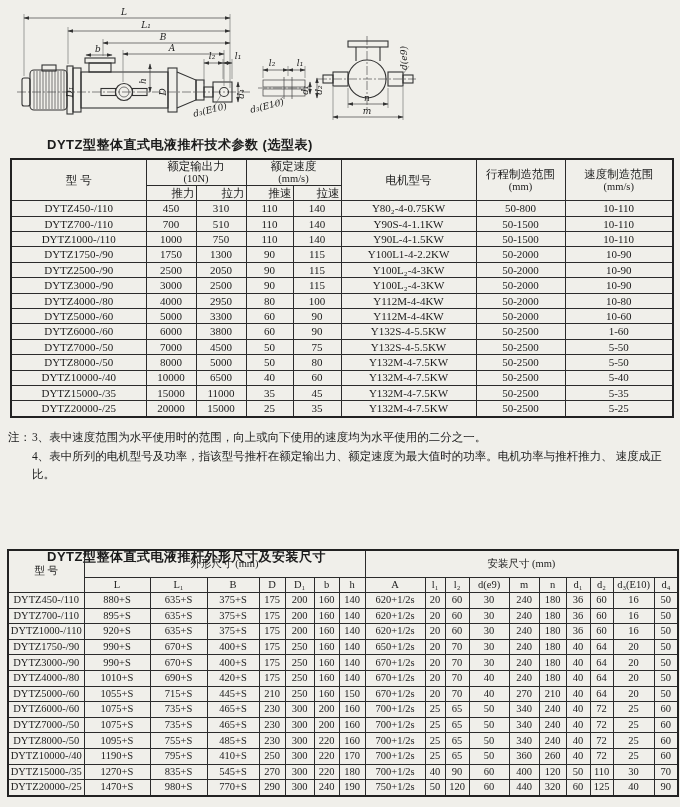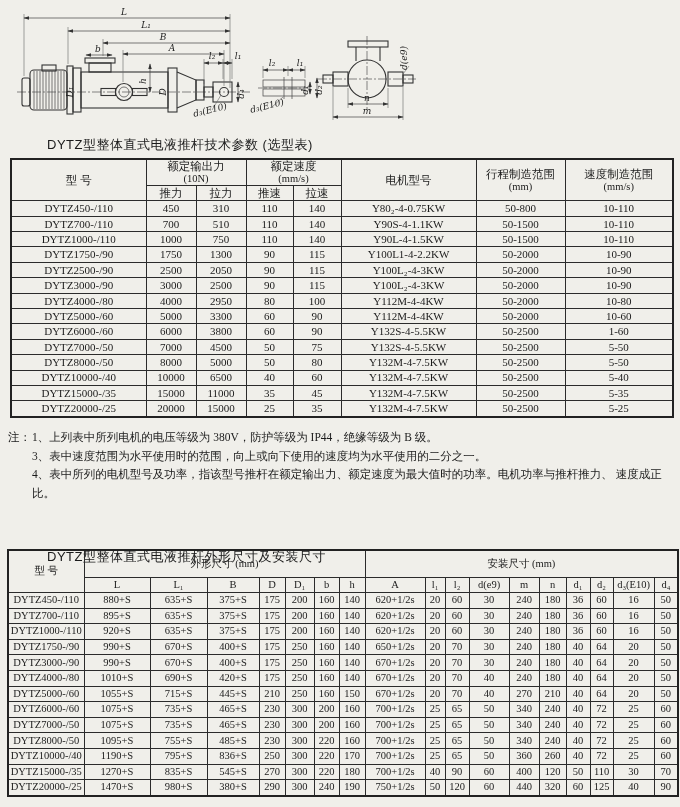--- a/index.html
+++ b/index.html
@@ -3,36 +3,36 @@
 <meta charset="utf-8">
 <style>
   html,body{margin:0;padding:0;}
   .page{
     position:relative; width:680px; height:807px;
     background:#f0efea; color:#1b1b1b; overflow:hidden;
     font-family:"Liberation Serif", serif;
   }
   .title{
     position:absolute; left:8px; font-family:"Liberation Sans", sans-serif;
-    font-weight:normal; font-size:13px; letter-spacing:0.5px; white-space:nowrap;padding-left:39px;
+    font-weight:bold; font-size:13px; letter-spacing:0.5px; white-space:nowrap;padding-left:39px;
   }
   #title1{top:136px;}
   #title2{top:548px;}
   table{border-collapse:collapse; table-layout:fixed; background:transparent;}
   #t1{position:absolute; left:10px; top:158px; width:662px; font-size:11px;}
   #t2{position:absolute; left:7px;  top:549px; width:670px; font-size:10.5px;}
   th,td{
     border:1px solid #2b2b2b; text-align:center; vertical-align:middle;
     padding:0 1px; font-weight:normal; line-height:1.15; overflow:hidden; white-space:nowrap;
   }
   #t1{border:2px solid #222;} #t2{border:2px solid #222;}
   #t1 thead th{font-size:11.5px;}
   #t1 tbody td{height:14.4px;}
   #t2 tbody td{height:14.6px;}
-  #t1 .grp{height:18px;} #t1 .sub th{height:14px;}
+  #t1 .grp{height:18px;} #t1 .sub th{height:14px;text-align:right;}
   #t2 .grp th{height:26px;} #t2 .sub th{height:14px;}
   .unit{display:block; font-size:10.5px;}
   .notes{
     position:absolute; left:8px; top:428px; width:656px;
     font-size:11.5px; line-height:1.62;
   }
   .notes .prefix{position:absolute; left:0; top:0;}
   .notes .item{margin-left:24px;}
   svg text{font:italic 9px "DejaVu Serif", serif; fill:#222; stroke:none;}
   svg .cl{stroke:#555; stroke-width:0.7; stroke-dasharray:9 2 2 2;}
@@ -355,21 +355,20 @@
           <td>Y132M-4-7.5KW</td>
           <td>50-2500</td>
           <td>5-25</td>
         </tr>
       </tbody>
   </table>
 
   
   <div class="notes">
     <span class="prefix">注：</span>
-    <div class="item">1、上列表中所列电机的电压等级为 380V，防护等级为 IP44，绝缘等级为 B 级。</div>
     <div class="item">3、表中速度范围为水平使用时的范围，向上或向下使用的速度均为水平使用的二分之一。</div>
     <div class="item">4、表中所列的电机型号及功率，指该型号推杆在额定输出力、额定速度为最大值时的功率。电机功率与推杆推力、 速度成正比。</div>
   </div>
 
   
   <div class="title" id="title2">DYTZ型整体直式电液推杆外形尺寸及安装尺寸</div>
 
   
   <table id="t2">
     <colgroup>
@@ -616,21 +615,21 @@
           <td>240</td>
           <td>40</td>
           <td>72</td>
           <td>25</td>
           <td>60</td>
         </tr>
         <tr>
           <td>DYTZ10000-/40</td>
           <td>1190+S</td>
           <td>795+S</td>
-          <td>836+S</td>
+          <td>410+S</td>
           <td>250</td>
           <td>300</td>
           <td>220</td>
           <td>170</td>
           <td>700+1/2s</td>
           <td>25</td>
           <td>65</td>
           <td>50</td>
           <td>360</td>
           <td>260</td>
@@ -656,21 +655,21 @@
           <td>120</td>
           <td>50</td>
           <td>110</td>
           <td>30</td>
           <td>70</td>
         </tr>
         <tr>
           <td>DYTZ20000-/25</td>
           <td>1470+S</td>
           <td>980+S</td>
-          <td>380+S</td>
+          <td>770+S</td>
           <td>290</td>
           <td>300</td>
           <td>240</td>
           <td>190</td>
           <td>750+1/2s</td>
           <td>50</td>
           <td>120</td>
           <td>60</td>
           <td>440</td>
           <td>320</td>

